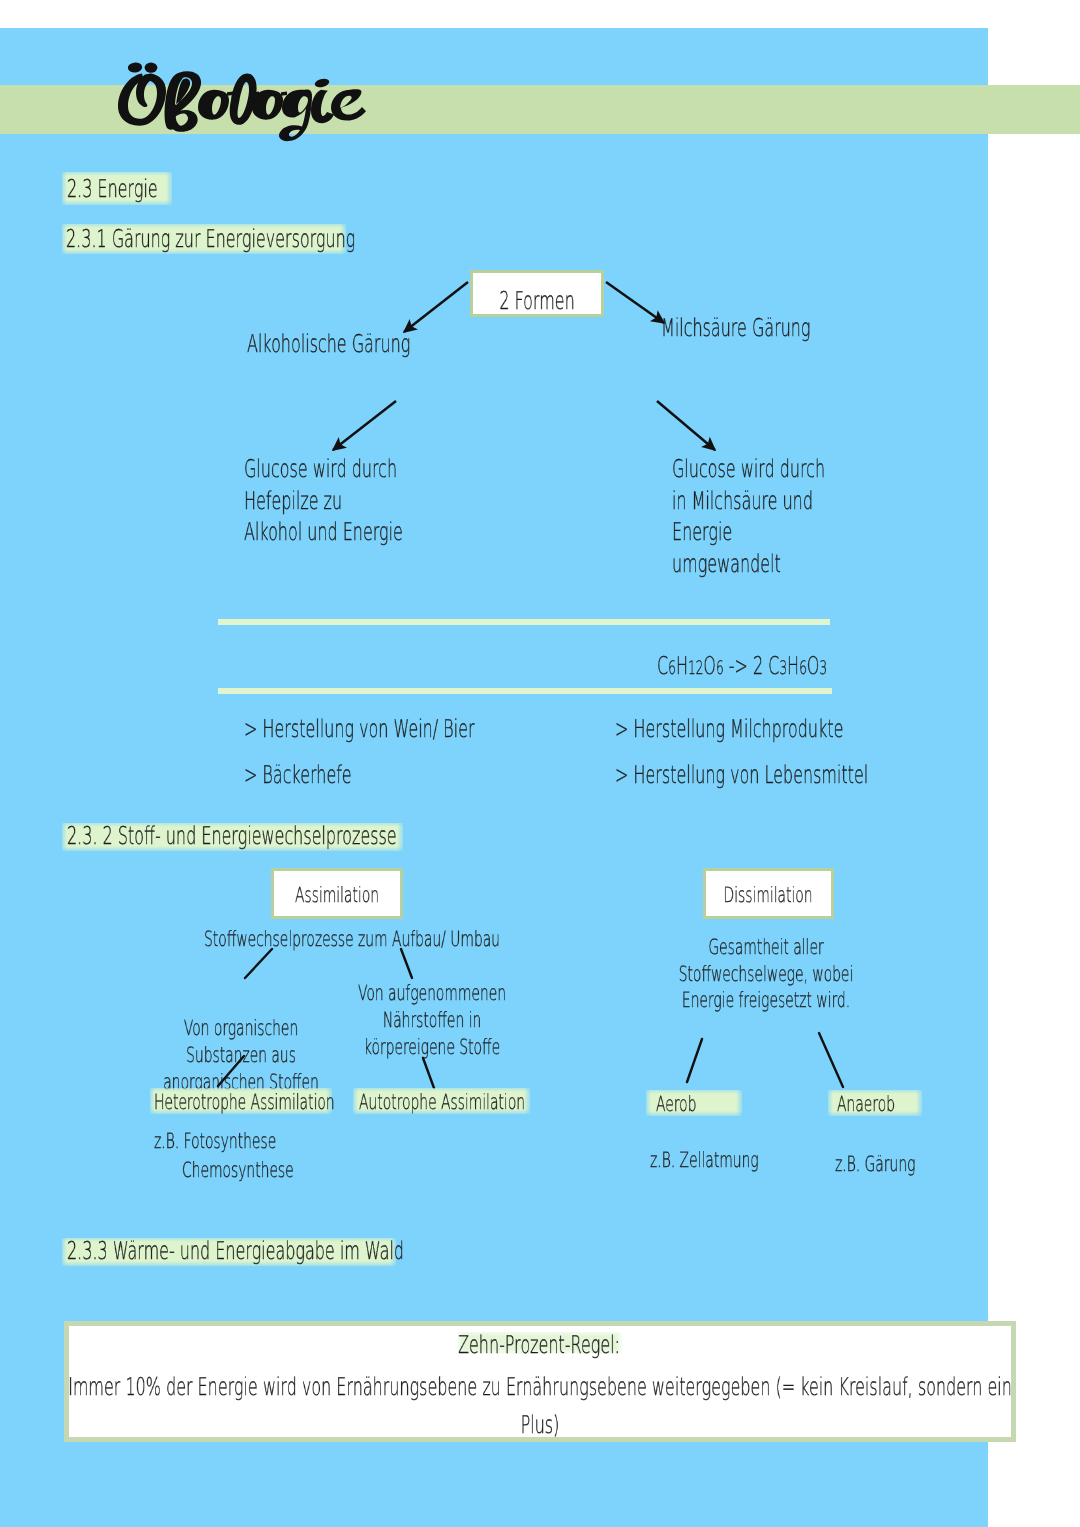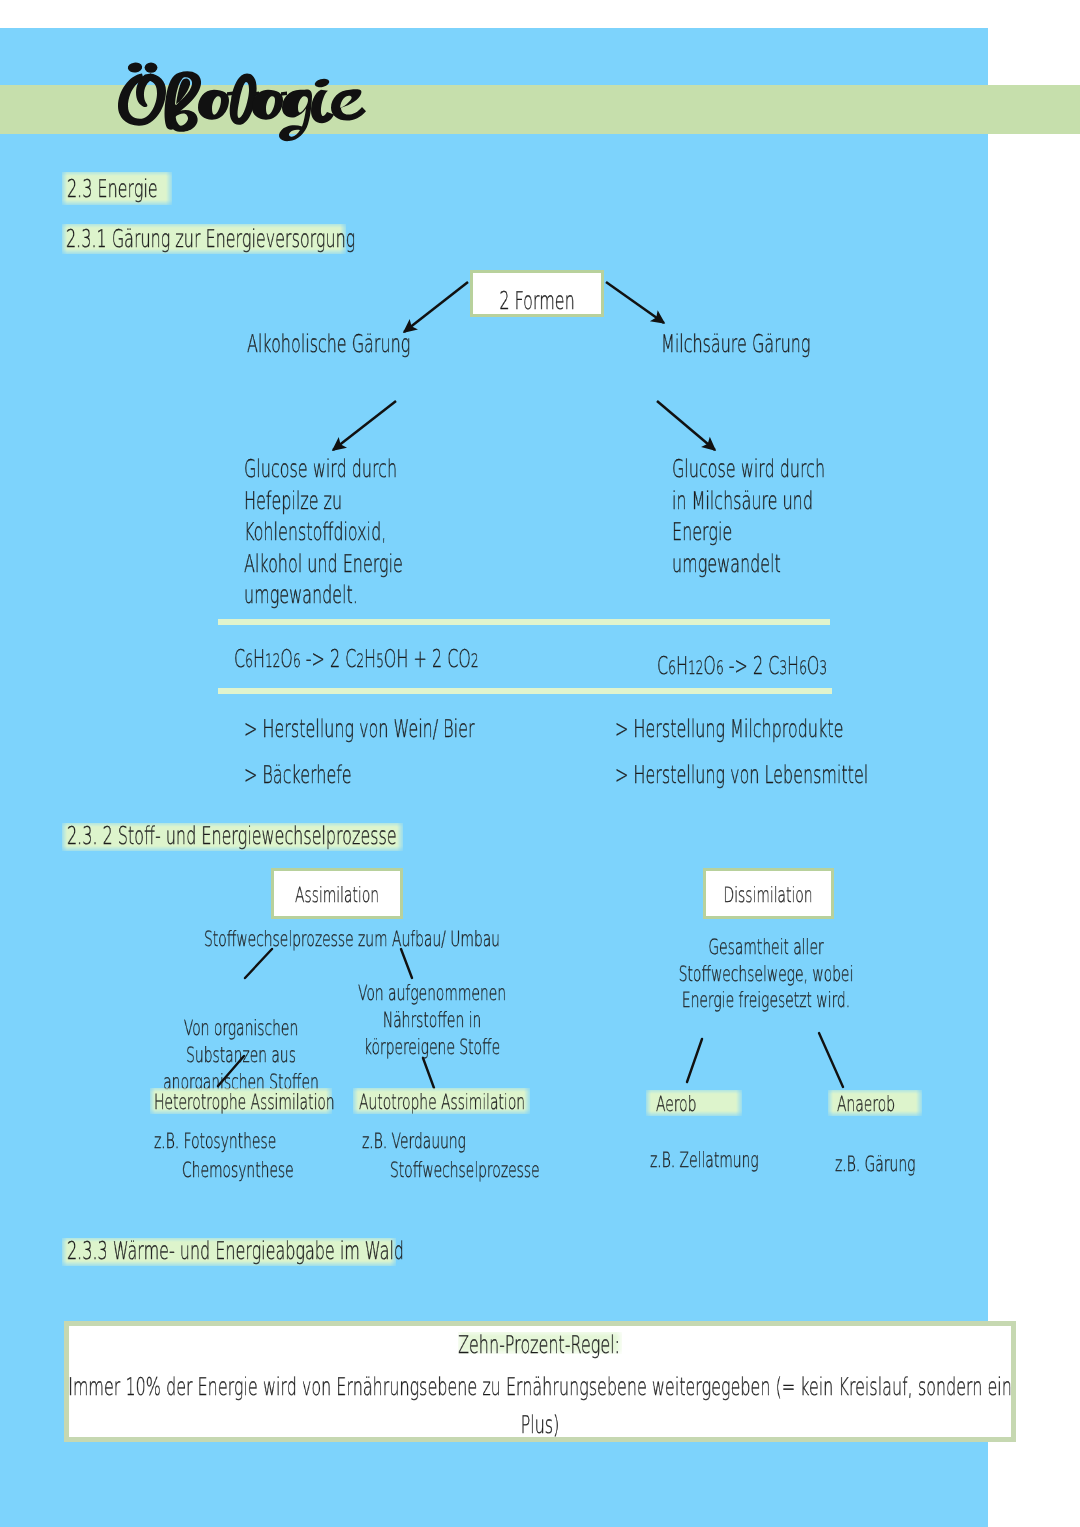--- a/index.html
+++ b/index.html
@@ -122,52 +122,47 @@
     </defs>
     <g stroke="#111" stroke-width="2.5" fill="none" marker-end="url(#ah)">
       <path d="M468 254 L404 304"></path>
       <path d="M606 254 L664 295"></path>
     </g>
   </svg>
 
   <div class="abs" style="left:247px;top:304.0px;">
     <span class="hw">Alkoholische Gärung</span>
   </div>
-  <div class="abs" style="left:661px;top:304.0px;">
+  <div class="abs" style="left:661px;top:288px;">
     <span class="hw">Milchsäure Gärung</span>
   </div>
 
 
   <svg class="lines">
     <g stroke="#111" stroke-width="2.5" fill="none" marker-end="url(#ah)">
       <path d="M396 373 L333 422"></path>
       <path d="M657 373 L715 422"></path>
     </g>
   </svg>
 
   <div class="abs" style="left:244px;top:429px;">
     <div style="height:31.5px"><span class="hw">Glucose wird durch</span></div>
     <div style="height:31.5px"><span class="hw">Hefepilze zu</span></div>
-    <div style="height:31.5px"><span class="hw">Kohlenstoffdioxid,</span></div>
     <div style="height:31.5px"><span class="hw">Alkohol und Energie</span></div>
-    <div style="height:31.5px"><span class="hw">umgewandelt.</span></div>
   </div>
   <div class="abs" style="left:672px;top:429px;">
     <div style="height:31.5px"><span class="hw">Glucose wird durch</span></div>
     <div style="height:31.5px"><span class="hw">in Milchsäure und</span></div>
     <div style="height:31.5px"><span class="hw">Energie</span></div>
     <div style="height:31.5px"><span class="hw">umgewandelt</span></div>
   </div>
 
   <div class="abs rule" style="left:218px;top:591px;width:612px;height:6px;"></div>
   <div class="abs rule" style="left:218px;top:660px;width:614px;height:6px;"></div>
 
-  <div class="abs" style="left:234px;top:619.0px;">
-    <span class="hw">C<span class="dg">6</span>H<span class="dg">12</span>O<span class="dg">6</span> -&gt; 2 C<span class="dg">2</span>H<span class="dg">5</span>OH + 2 CO<span class="dg">2</span></span>
-  </div>
   <div class="abs" style="left:657px;top:626.0px;">
     <span class="hw">C<span class="dg">6</span>H<span class="dg">12</span>O<span class="dg">6</span> -&gt; 2 C<span class="dg">3</span>H<span class="dg">6</span>O<span class="dg">3</span></span>
   </div>
 
   <div class="abs" style="left:244px;top:689.0px;">
     <div style="height:46px"><span class="hw">&gt; Herstellung von Wein/ Bier</span></div>
     <div style="height:46px"><span class="hw">&gt; Bäckerhefe</span></div>
   </div>
   <div class="abs" style="left:615px;top:689.0px;">
     <div style="height:46px"><span class="hw">&gt; Herstellung Milchprodukte</span></div>
@@ -224,24 +219,20 @@
 
   <div class="abs" style="left:432px;top:955px;">
     <div style="height:27px"><span class="hw c sm">Von aufgenommenen</span></div>
     <div style="height:27px"><span class="hw c sm">Nährstoffen in</span></div>
     <div style="height:27px"><span class="hw c sm">körpereigene Stoffe</span></div>
   </div>
   <div class="abs hl" style="left:353px;top:1060px;width:177px;height:26px;"></div>
   <div class="abs" style="left:359px;top:1064px;text-decoration:underline;">
     <span class="hw sm">Autotrophe Assimilation</span>
   </div>
-  <div class="abs" style="left:362px;top:1103px;">
-    <div style="height:29px"><span class="hw sm">z.B. Verdauung</span></div>
-    <div style="height:29px;padding-left:28px"><span class="hw sm">Stoffwechselprozesse</span></div>
-  </div>
 
   <div class="abs hl" style="left:646px;top:1062px;width:96px;height:26px;"></div>
   <div class="abs" style="left:656px;top:1066px;text-align:center;">
     <span class="hw sm">Aerob</span>
   </div>
   <div class="abs" style="left:650px;top:1122px;">
     <span class="hw sm">z.B. Zellatmung</span>
   </div>
 
   <div class="abs hl" style="left:828px;top:1062px;width:94px;height:26px;"></div>

